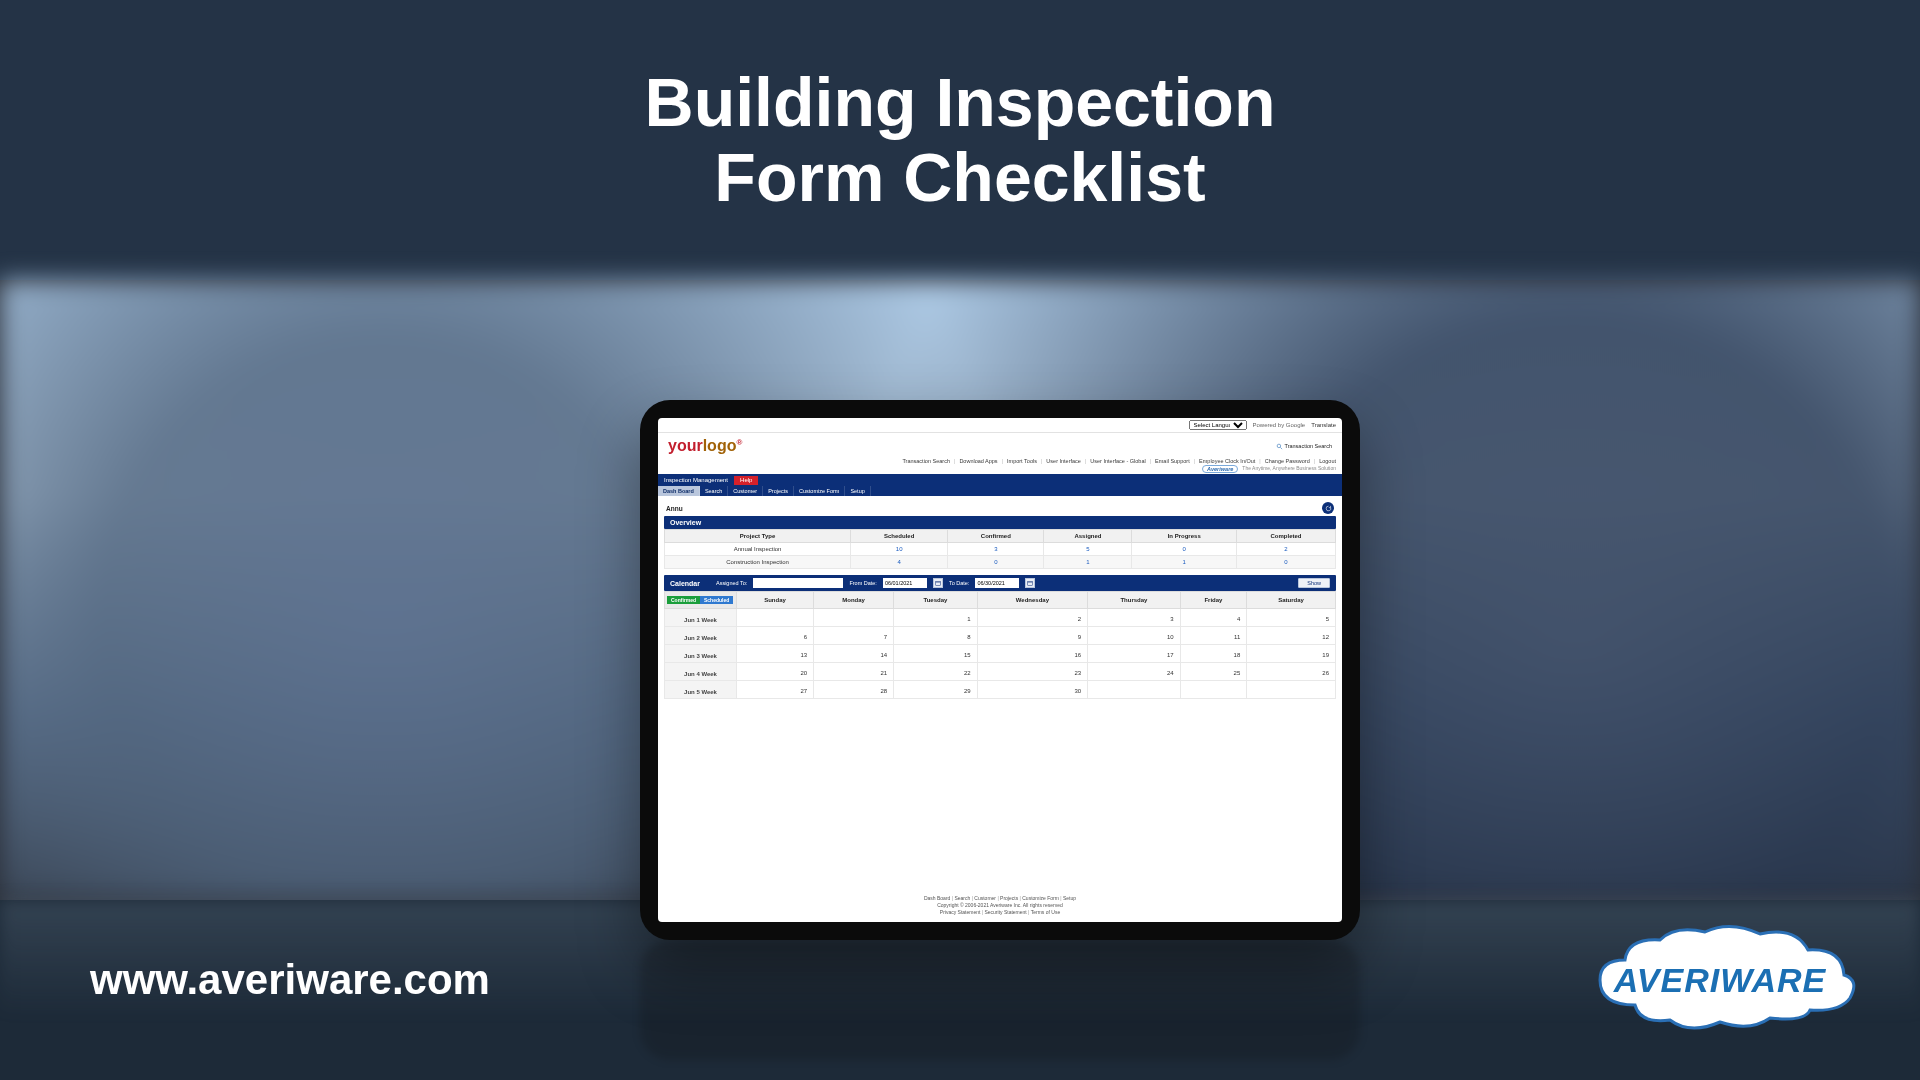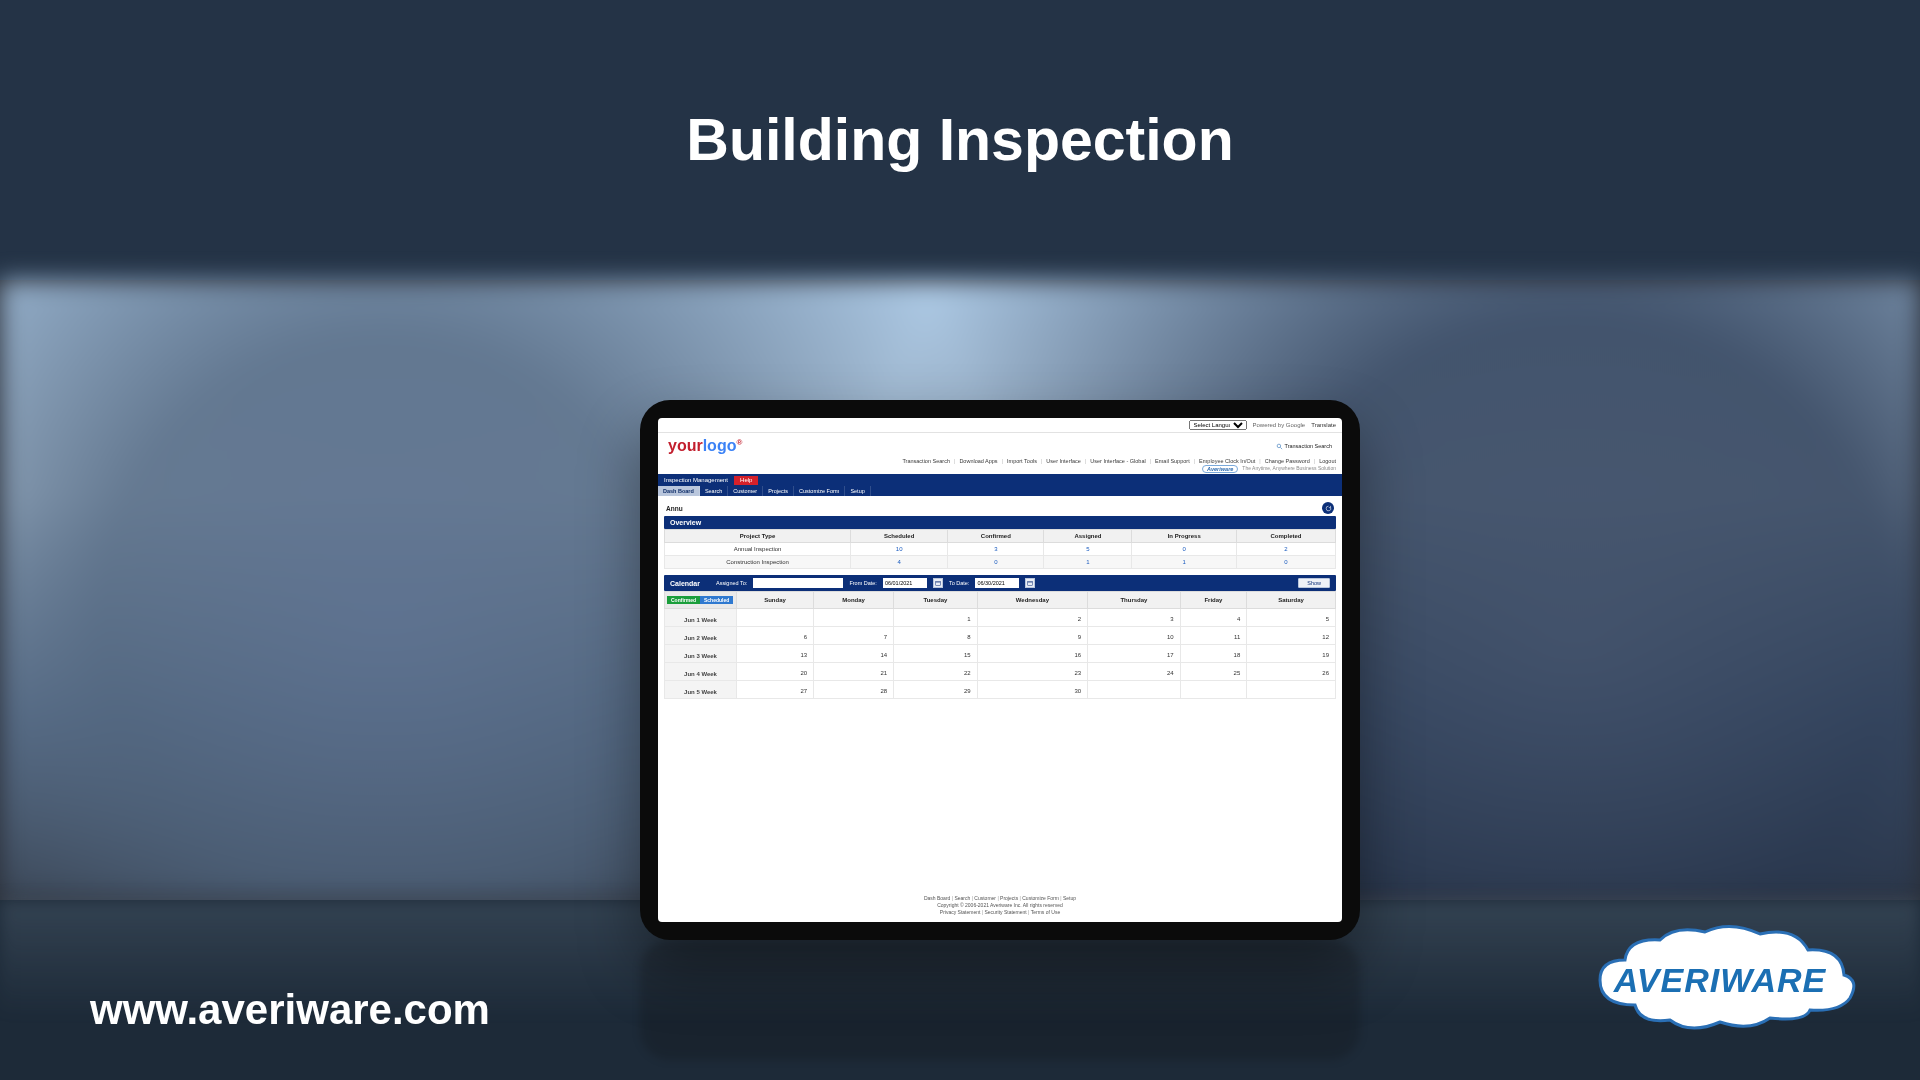--- a/index.html
+++ b/index.html
@@ -11,42 +11,42 @@
     position: relative;
     background: linear-gradient(180deg, #2a2f38 0%, #2a2f38 100%);
   }
   
   .title-band {
     position: absolute; inset: 0 0 auto 0; height: 280px;
     background: #243346;
     display: flex; align-items: center; justify-content: center;
   }
   .title-band h1 {
-    color: #ffffff; font-size: 59px; line-height: 1.1; font-weight: 700;
+    color: #ffffff; font-size: 68px; line-height: 1.1; font-weight: 700;
     text-align: center;
   }
   .mid-photo {
     position: absolute; left: 0; right: 0; top: 280px; height: 620px;
     background:
       radial-gradient(circle at 20% 55%, rgba(90,110,140,0.9) 0%, rgba(80,100,125,0.8) 18%, rgba(60,78,100,0) 40%),
       radial-gradient(circle at 82% 58%, rgba(60,75,100,0.9) 0%, rgba(40,55,80,0.8) 20%, rgba(40,55,80,0) 45%),
       linear-gradient(180deg,#a9c6e2 0%, #b8cee2 35%, #5f7590 70%, #2e3540 100%);
     filter: blur(12px);
   }
   .ground {
     position: absolute; left: 0; right: 0; top: 900px; height: 180px;
     background: #1d2a38;
   }
   .reflection-band {
     position: absolute; left: 0; right: 0; top: 900px; height: 130px;
     background: linear-gradient(180deg, rgba(120,140,160,0.25), rgba(29,42,56,0) 90%);
     filter: blur(8px);
   }
   .site-url {
-    position: absolute; left: 90px; bottom: 46px;
+    position: absolute; left: 90px; bottom: 76px;
     color: #ffffff; font-size: 42px; font-weight: 600;
   }
   .cloud-logo {
     position: absolute; right: 60px; bottom: 40px;
     display: flex; align-items: center; justify-content: center;
   }
   .cloud-logo svg { width: 280px; height: 120px; }
   .cloud-text {
     position: absolute; font-size: 34px; font-weight: 800; letter-spacing: 1px;
     color: #1b6fb3; font-style: italic;
@@ -97,21 +97,21 @@
   .top-links span { white-space: nowrap; }
   .top-links .sep { color: #bbb; }
   .badge-av {
     border: 1px solid #7aa9db; border-radius: 6px; padding: 0 4px;
     color: #2d6bb0; font-weight: 700; font-style: italic;
   }
   .tagline { font-size: 5px; color: #8a8a8a; }
   .logo-row { display: flex; align-items: center; padding: 4px 10px 2px; gap: 6px;}
   .logo-your { font-size: 16px; font-weight: 700; }
   .logo-your .y { color: #c21f2e; text-align: center; }
-  .logo-your .l { color: #3b82f6; }
+  .logo-your .l { color: #a16207; }
   .logo-your sup { color: #c21f2e; font-size: 8px; }
   .q-search { margin-left: auto; display:flex; align-items:center; gap:2px; font-size:5.5px; }
   .q-search svg { width: 7px; height: 7px; }
 
   .nav-primary {
     background: #0c2f78; color: #fff; display: flex; align-items: center;
     font-size: 6px; height: 12px;
   }
   .nav-primary .item { padding: 1.5px 6px; }
   .nav-primary .help { background: #d4202a; margin-left: 0; }
@@ -194,20 +194,21 @@
   }
   .footer .row1 span:not(:last-child)::after { content:"  |  "; color:#999; }
   .footer .row3 span:not(:last-child)::after { content:"  |  "; color:#999; }
 </style>
 </head>
 <body>
 
 <div class="title-band">
   <h1>
     <span>Building Inspection</span><br>
+    <span>Form Checklist</span>
   </h1>
 </div>
 <div class="mid-photo"></div>
 <div class="ground"></div>
 <div class="reflection-band"></div>
 
 <div class="site-url">www.averiware.com</div>
 
 <div class="cloud-logo">
   <svg viewBox="0 0 280 120">

